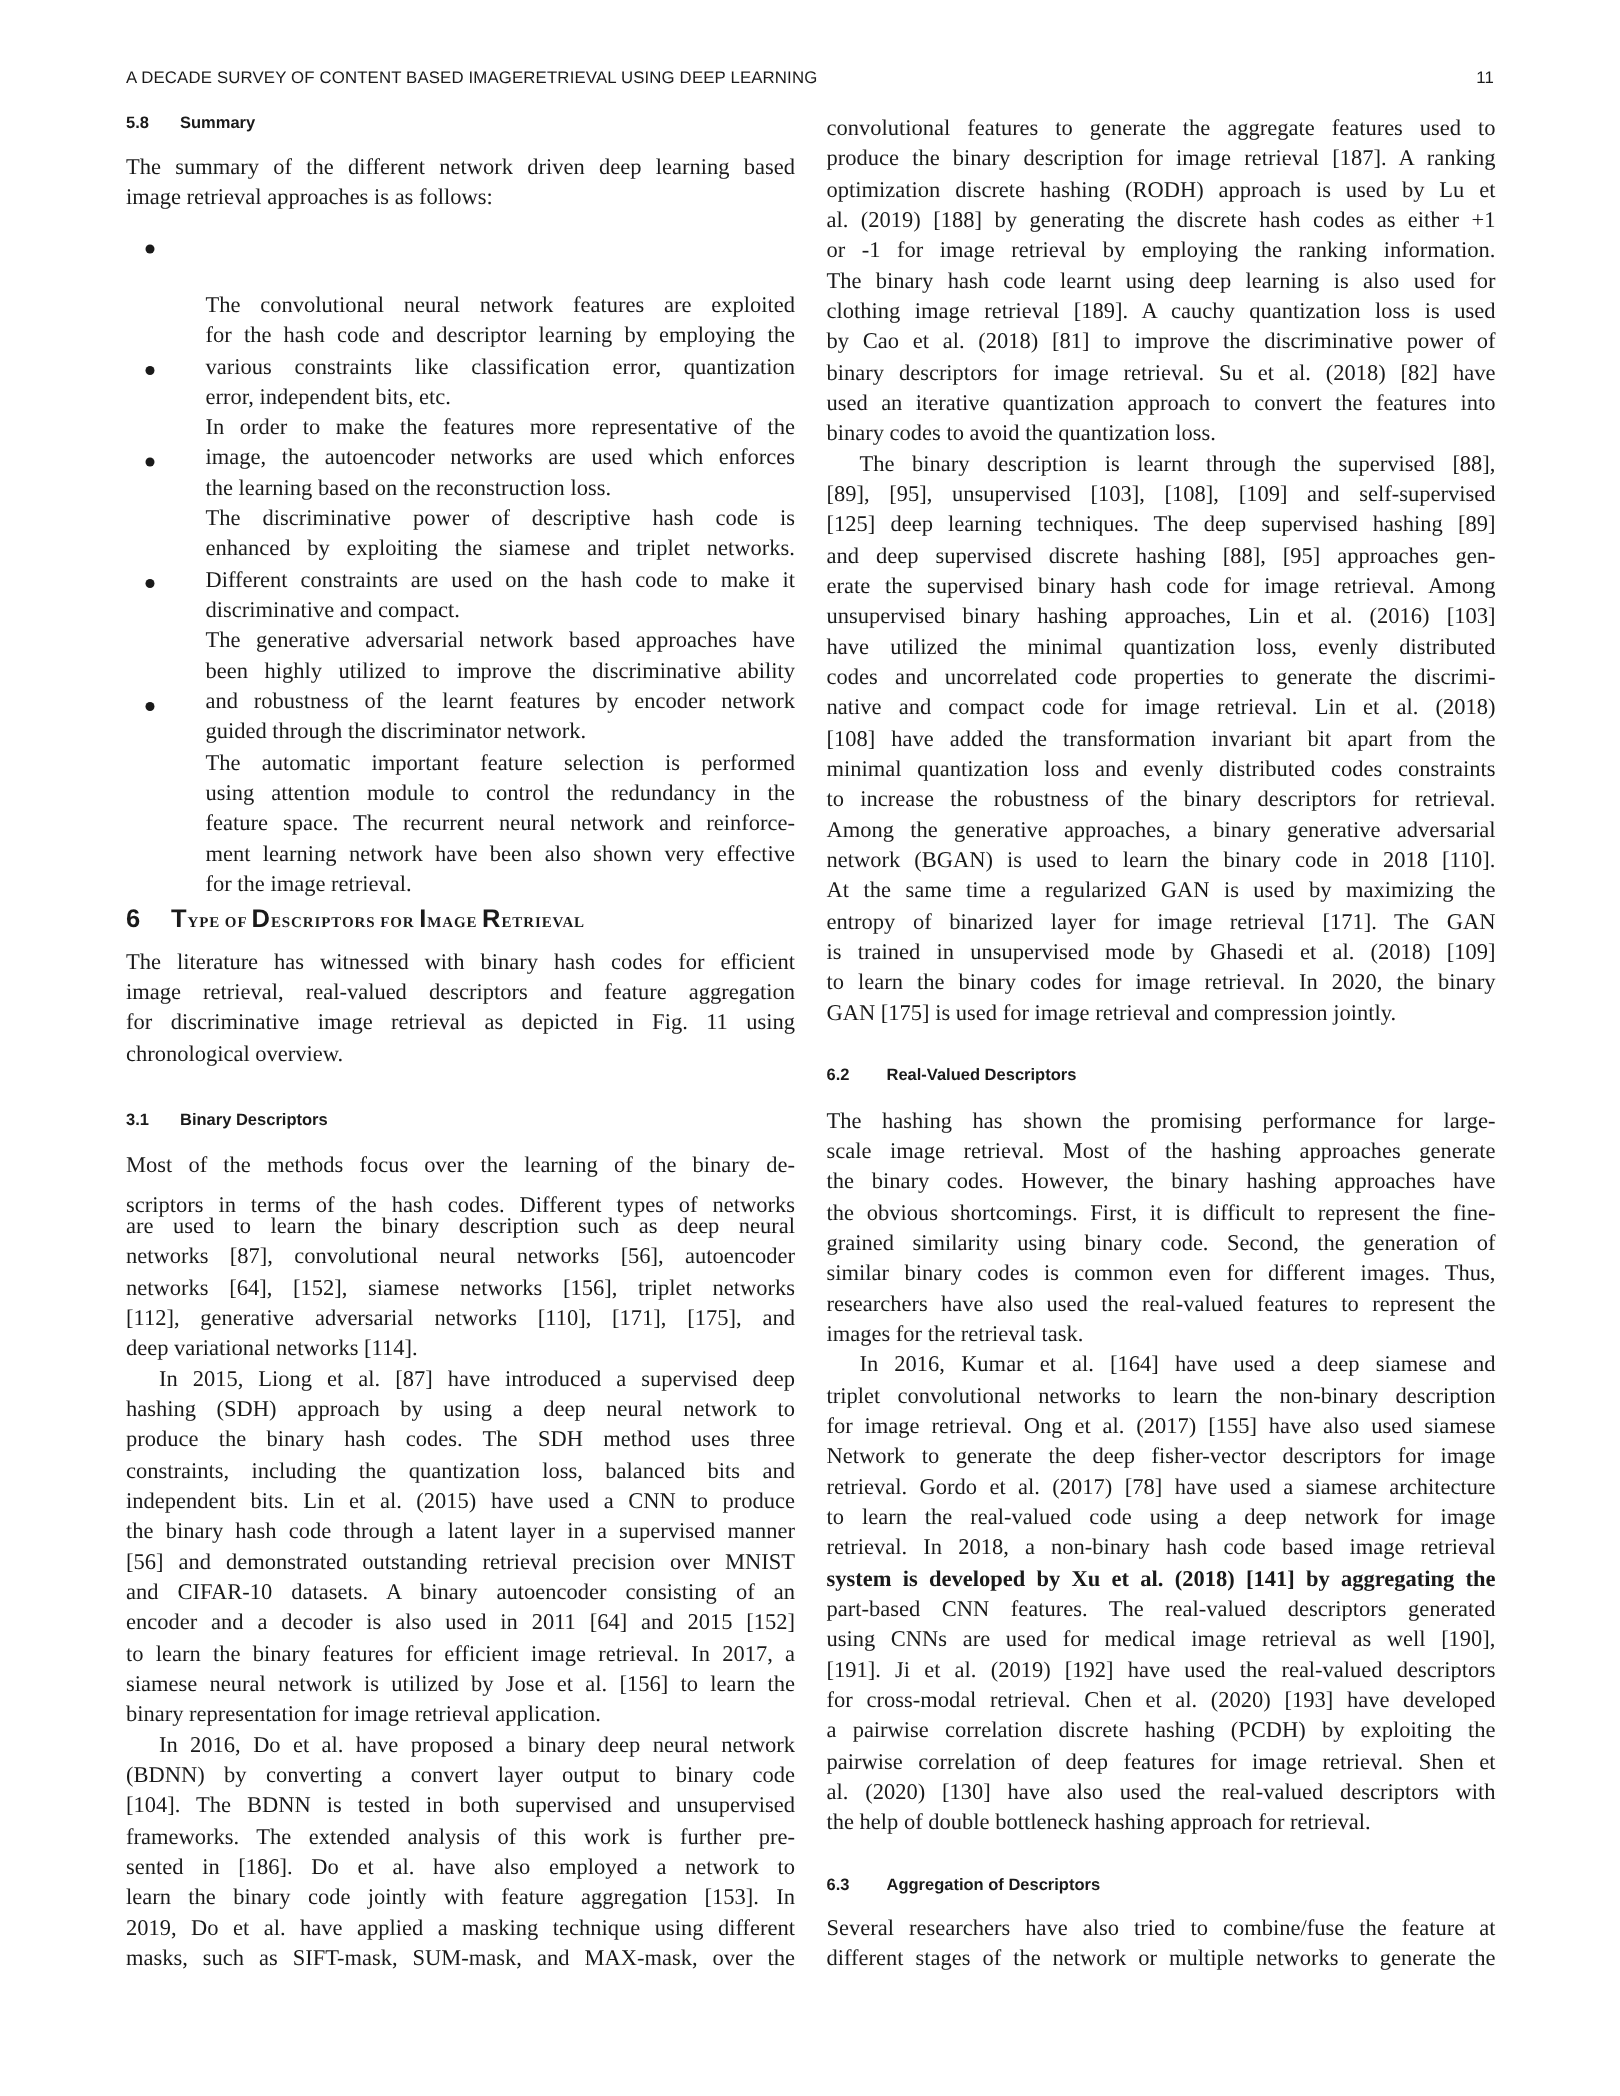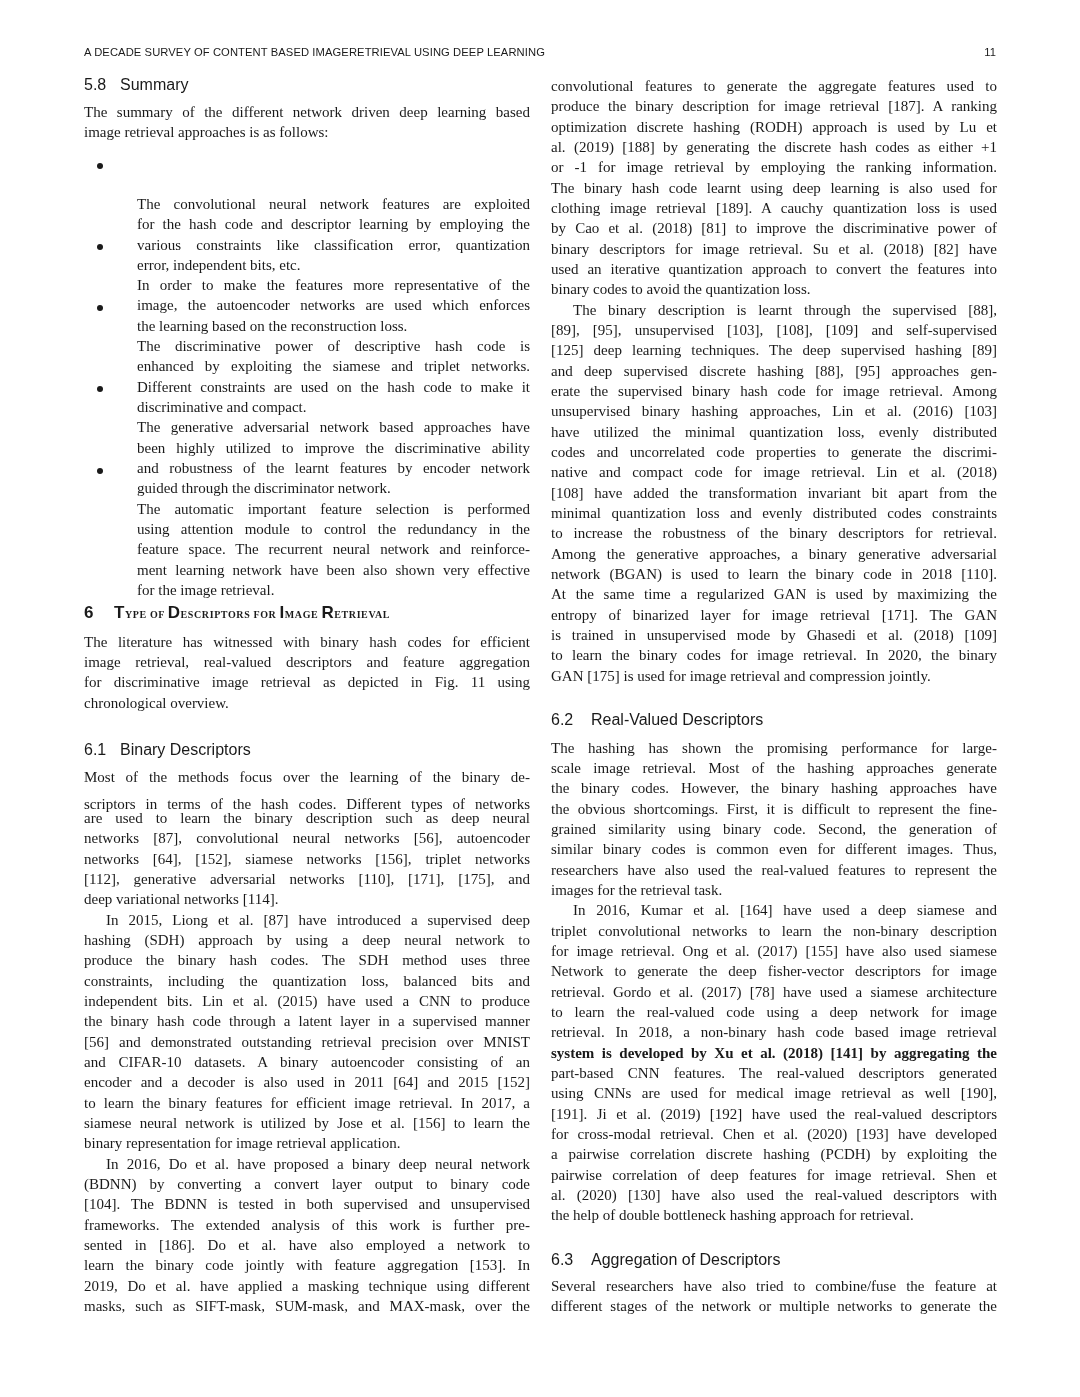--- a/index.html
+++ b/index.html
@@ -4,21 +4,21 @@
 <style>
   html, body { margin: 0; padding: 0; background: #ffffff; }
   body { width: 1080px; height: 1397px; position: relative; overflow: hidden; color: #1a1a1a; }
   .header { position: absolute; top: 46px; left: 84px; width: 912px; height: 18px;
     font-family: "Liberation Sans", sans-serif; font-size: 11.2px; letter-spacing: 0.1px; }
   .header .title { position: absolute; left: 0; top: 0; }
   .header .page { position: absolute; right: 0; top: 0; }
   .col { position: absolute; top: 0; }
   .col.left { left: 84px; width: 446px; }
   .col.right { left: 551px; width: 446px; }
-  .h2 { position: absolute; font-family: "Liberation Sans", sans-serif; font-weight: normal; font-size: 16px; }
+  .h2 { position: absolute; font-family: "Liberation Sans", sans-serif; font-weight: bold; font-size: 11px; }
   .h2 .num { display: inline-block; width: 36px; }
   .h1 { position: absolute; font-family: "Liberation Sans", sans-serif; font-weight: bold; font-size: 17px; letter-spacing: 0.6px; }
   .h1 .num { display: inline-block; width: 30px; }
   .h1 .sc { font-size: 10px; font-family: Liberation Serif, serif; }
   .line { position: absolute; left: 0; width: 446px; height: 20px;
     font-family: "Liberation Serif", serif; font-size: 15px; line-height: 20px;
     text-align: justify; text-align-last: justify; white-space: nowrap; overflow: visible; }
   .line.last { text-align-last: left; }
   .line.indent { text-indent: 22px; }
   .bl { left: 53px; width: 393px; margin-top: 40px; }
@@ -90,21 +90,21 @@
   </div>
 
   <div>
     <div class="line" style="top:632px;">The literature has witnessed with binary hash codes for efficient</div>
     <div class="line" style="top:652px;">image retrieval, real-valued descriptors and feature aggregation</div>
     <div class="line" style="top:672px;">for discriminative image retrieval as depicted in Fig. 11 using</div>
     <div class="line last" style="top:693px;">chronological overview.</div>
   </div>
 
   <div class="h2" style="top:741px;">
-    <span class="num">6.1</span><span>Binary Descriptors</span>
+    <span class="num">3.1</span><span>Binary Descriptors</span>
   </div>
 
   <div>
     <div class="line" style="top:767px;">Most of the methods focus over the learning of the binary de-</div>
     <div class="line" style="top:794px;">scriptors in terms of the hash codes. Different types of networks</div>
     <div class="line" style="top:808px;">are used to learn the binary description such as deep neural</div>
     <div class="line" style="top:828px;">networks [87], convolutional neural networks [56], autoencoder</div>
     <div class="line" style="top:849px;">networks [64], [152], siamese networks [156], triplet networks</div>
     <div class="line" style="top:869px;">[112], generative adversarial networks [110], [171], [175], and</div>
     <div class="line last" style="top:889px;">deep variational networks [114].</div>

